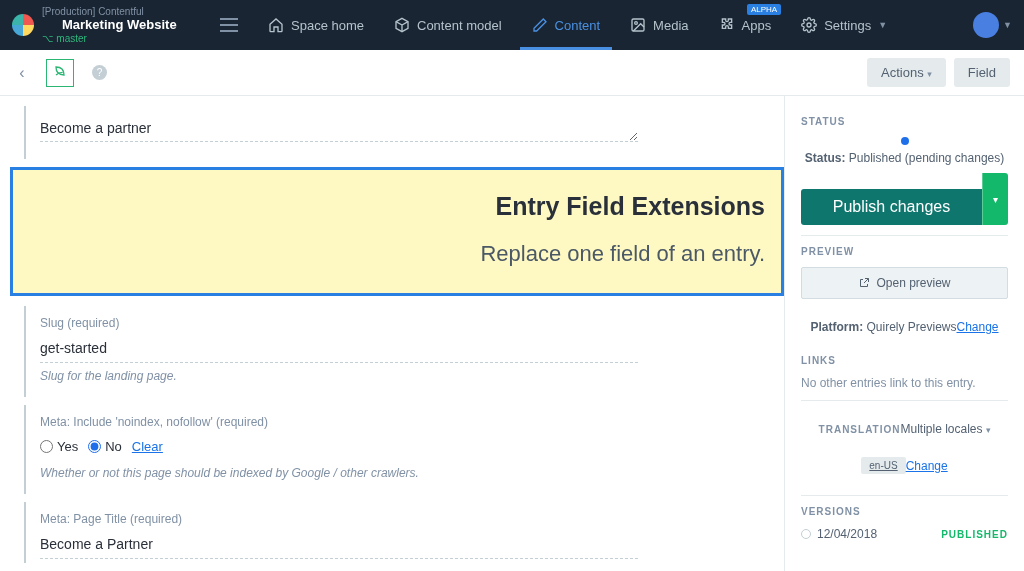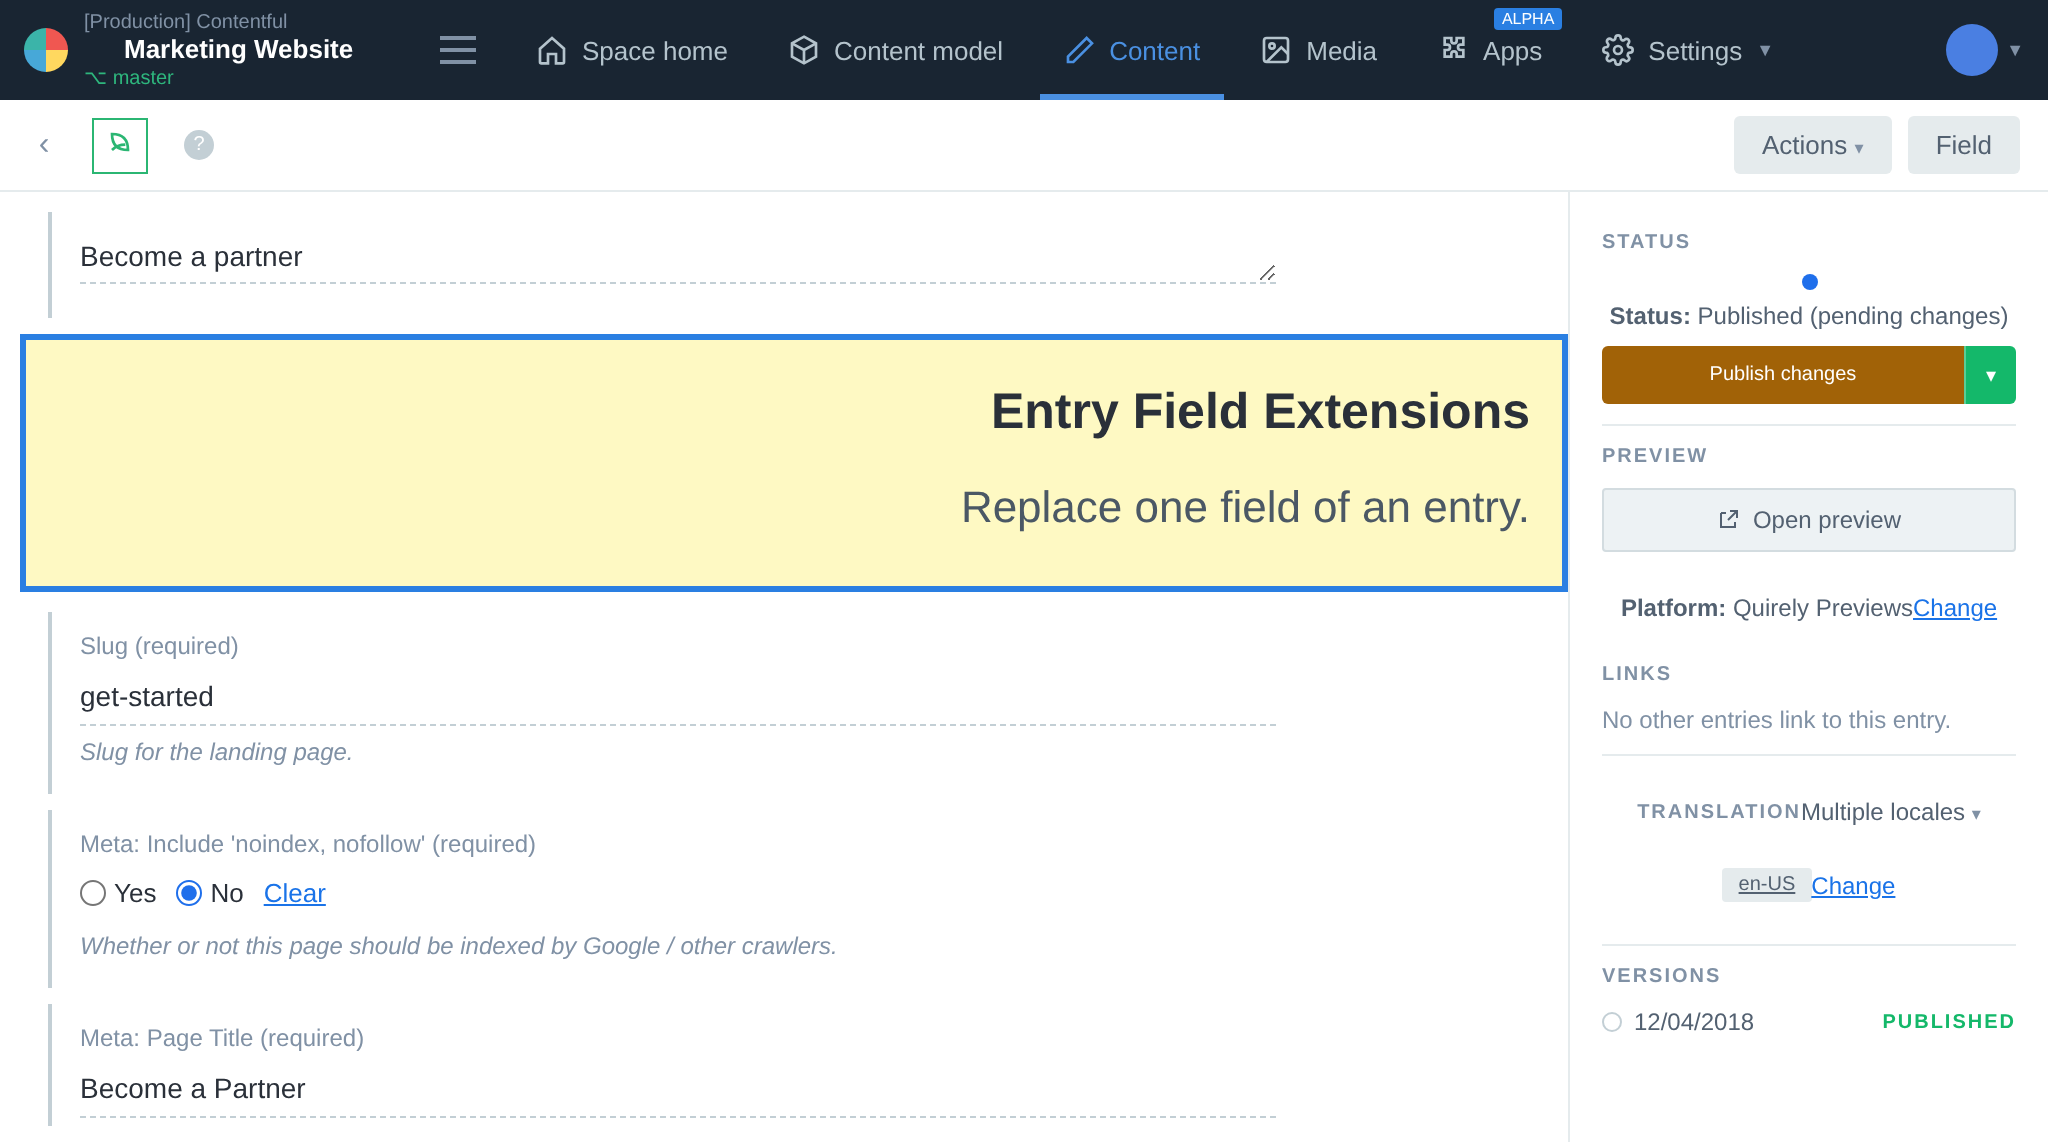--- a/index.html
+++ b/index.html
@@ -53,21 +53,21 @@
 
 .callout { border: 3px solid #2a7fe2; background: #fef9c3; margin: 8px 0 10px 0; padding: 22px 16px 26px; text-align: right; }
 .callout h2 { font-size: 25px; font-weight: 600; color: #2a3039; margin-bottom: 20px; }
 .callout p { font-size: 22px; color: #4b5865; }
 
 
 .side-h { font-size: 10px; letter-spacing: 1px; color: #8091a5; font-weight: 600; margin: 6px 0 10px; text-transform: uppercase; }
 .status-line { display: flex; align-items: center; gap: 6px; font-size: 12px; margin-bottom: 8px; flex-direction: column; }
 .dot { width: 8px; height: 8px; border-radius: 50%; background: #1f6feb; }
 .pubbtn { display: flex; width: 100%; margin-bottom: 10px; }
-.pubbtn .main-b { flex: 1; background: #a16207; color: #fff; border: none; padding: 9px 0; font-size: 10px; border-radius: 3px 0 0 3px; cursor: pointer; }
+.pubbtn .main-b { flex: 1; background: #0f766e; color: #fff; border: none; padding: 9px 0; font-size: 16px; border-radius: 3px 0 0 3px; cursor: pointer; margin-top: 16px; }
 .pubbtn .drop-b { width: 26px; background: #14b86a; border: none; border-left: 1px solid rgba(255,255,255,0.3); color: #fff; border-radius: 0 3px 3px 0; cursor: pointer; font-size: 10px; }
 .muted { color: #8091a5; font-size: 12px; }
 .prevbtn { width: 100%; background: #edf2f4; border: 1px solid #d3dce0; padding: 8px 0; font-size: 12px; color: #536171; cursor: pointer; border-radius: 2px; display: flex; align-items: center; justify-content: center; gap: 6px; }
 .row { display: flex; justify-content: center; align-items: center; margin: 21px 0; font-size: 12px; }
 .tag { background: #e5ebed; padding: 3px 8px; font-size: 10px; border-radius: 2px; text-decoration: underline; }
 .hr { border: none; border-top: 1px solid #e5ebed; margin: 10px 0; }
 .ver { display: flex; justify-content: space-between; align-items: center; font-size: 12px; }
 .ver .d { display: flex; align-items: center; gap: 6px; }
 .ver .d .circ { width: 10px; height: 10px; border: 1px solid #c3cfd5; border-radius: 50%; }
 .pub-tag { color: #14b86a; letter-spacing: 1px; font-size: 10px; font-weight: 600; }

